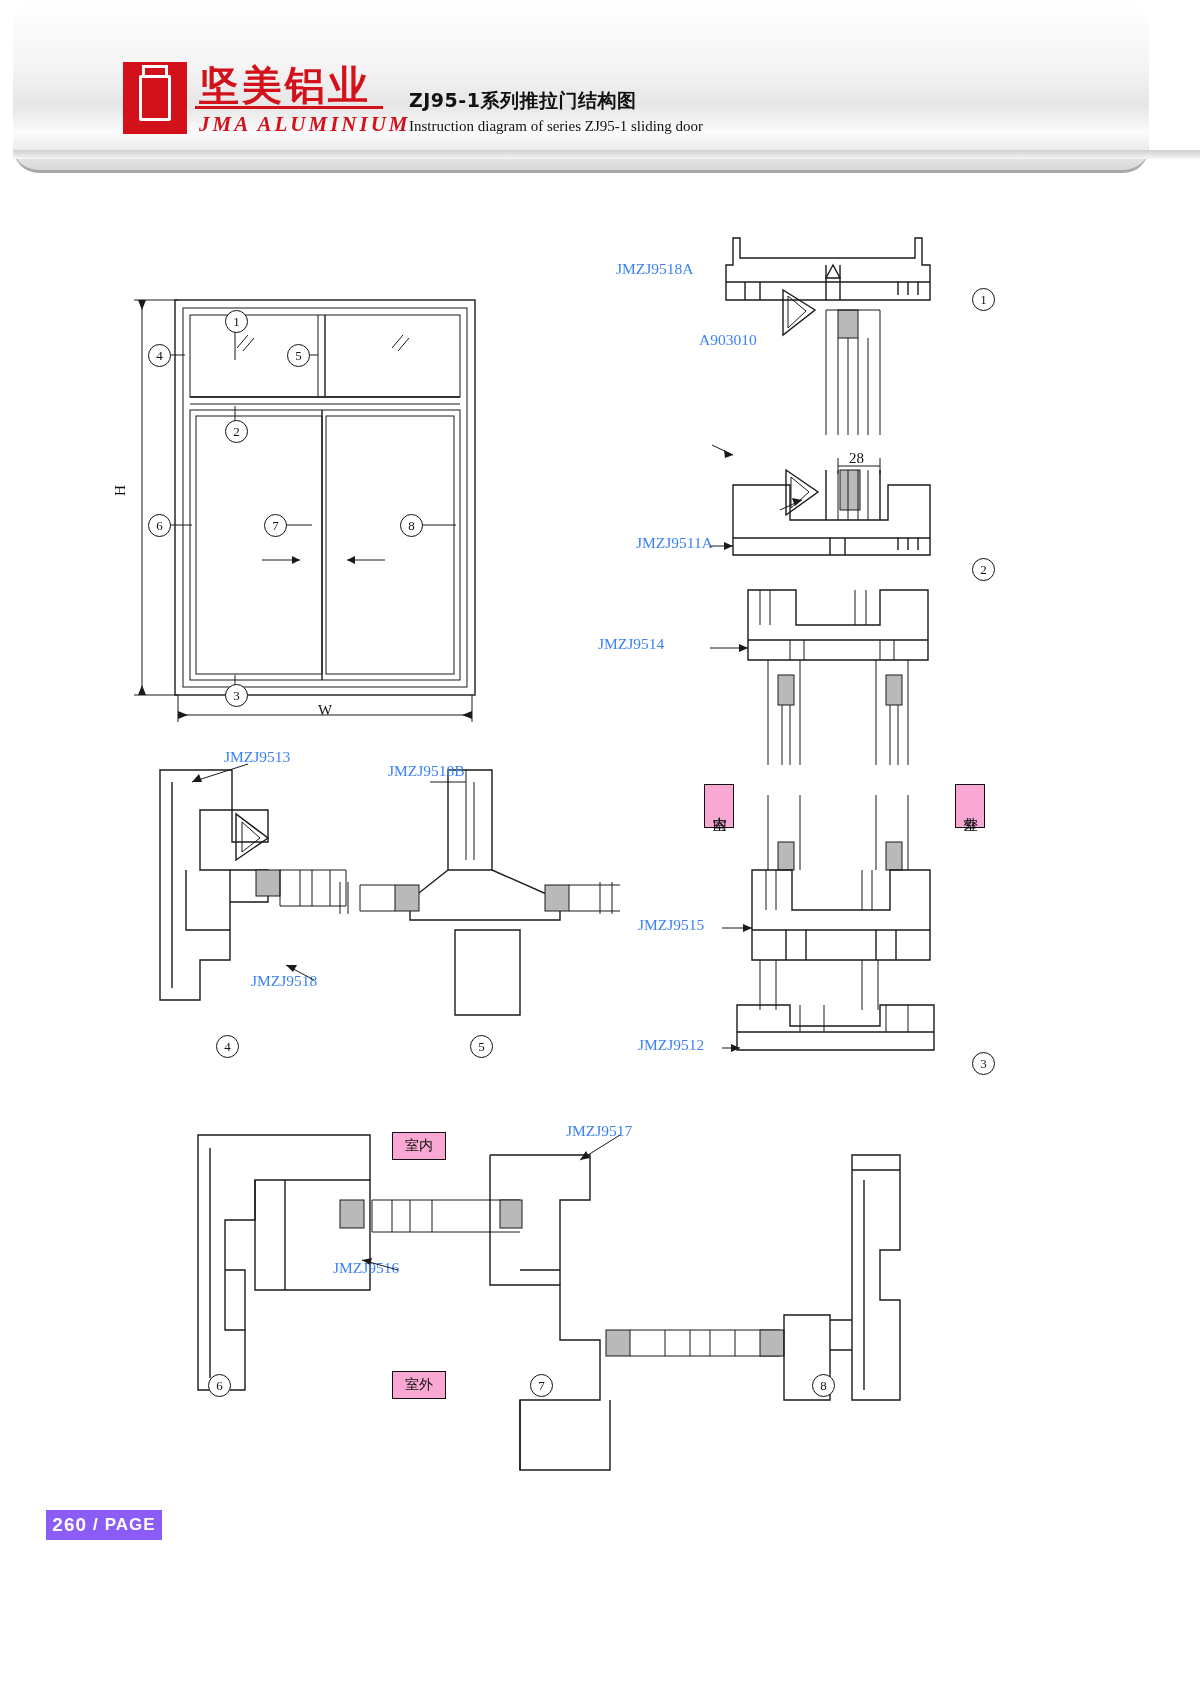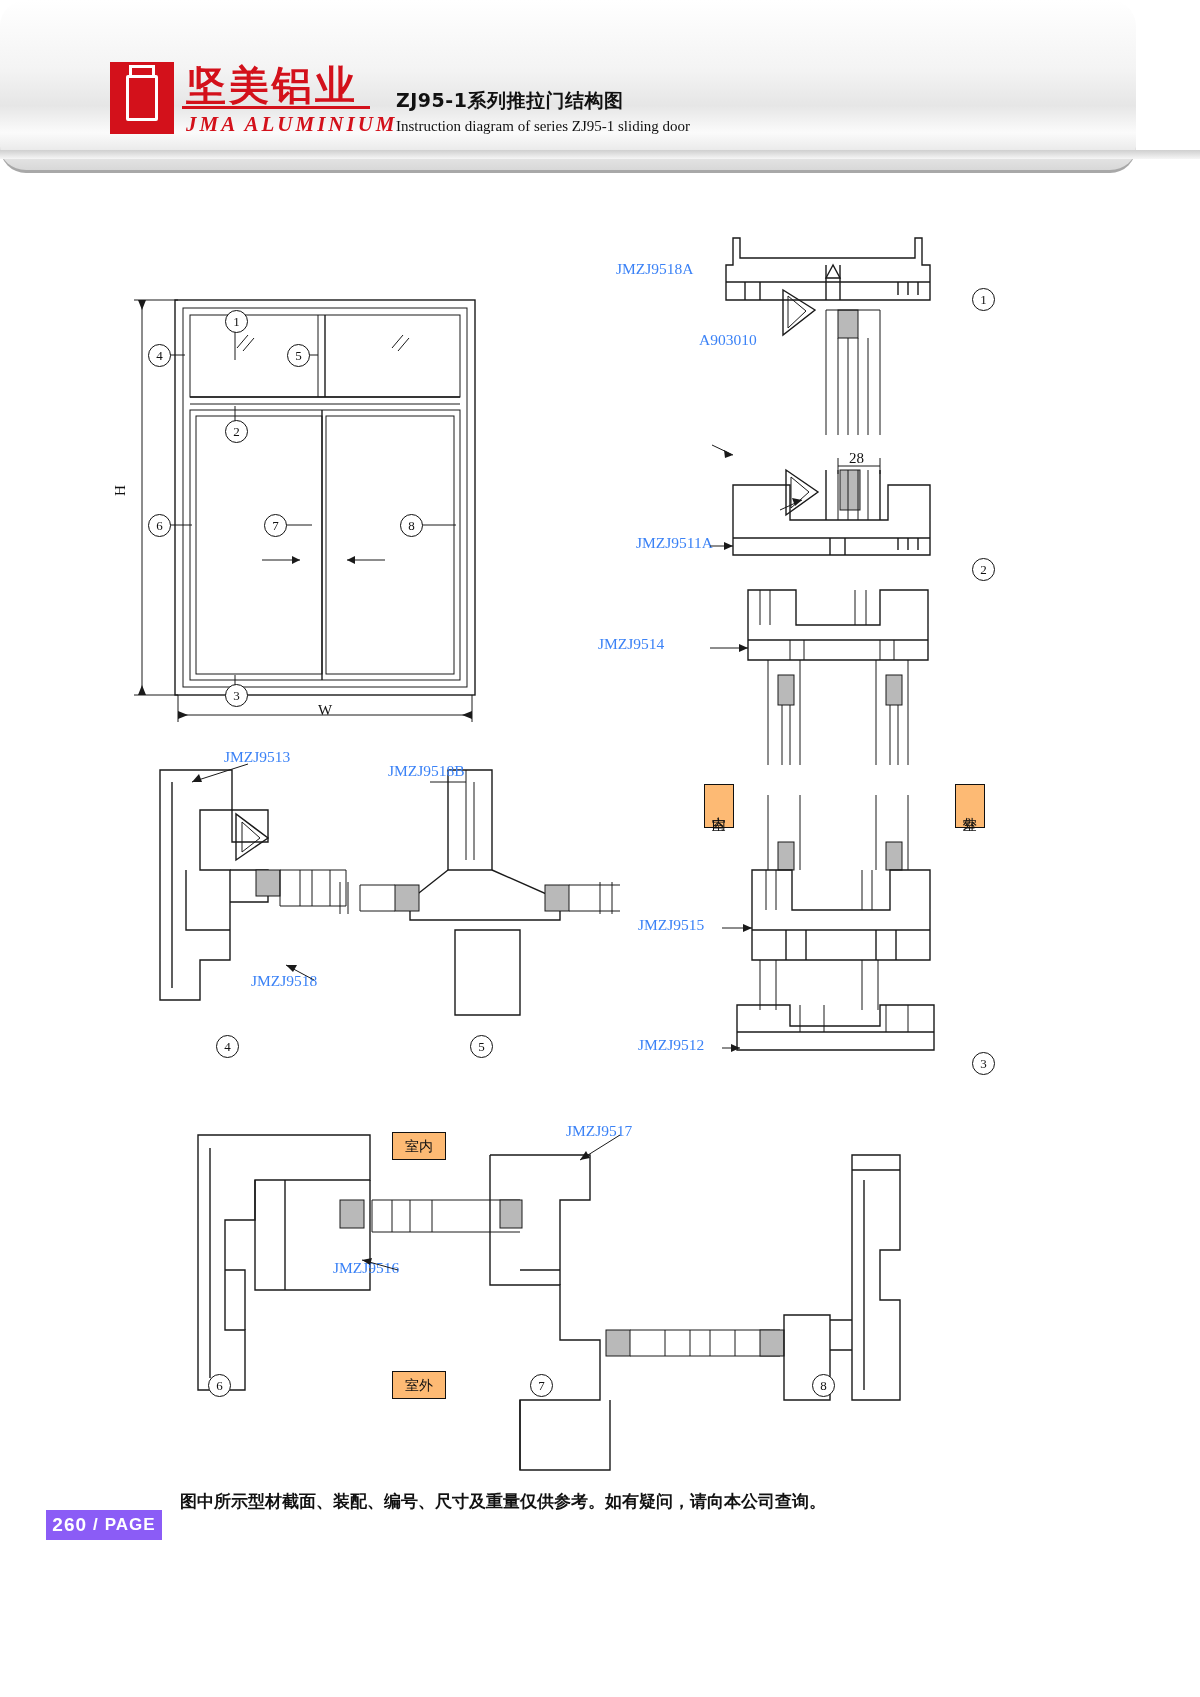--- a/index.html
+++ b/index.html
@@ -7,21 +7,21 @@
     width:1200px;height:1697px;
     background:#ffffff;
     font-family:"Liberation Serif", serif;
     color:#1a1a1a;
     position:relative;
     overflow:hidden;
   }
 
   
   #header{
-    position:absolute;left:0;top:0;width:1136px;height:170px;
+    position:absolute;left:13px;top:0;width:1136px;height:170px;
     background:linear-gradient(to bottom,#ffffff 0%,#f4f4f4 40%,#e6e6e6 62%,#fbfbfb 78%,#d8d8d8 100%);
     border-bottom:3px solid #a8a8a8;
     border-radius:26px;
   }
   #header:after{
     content:"";position:absolute;left:0;top:150px;width:1200px;height:9px;
     background:linear-gradient(to bottom,#cfcfcf,#f6f6f6);
   }
   .logo-mark{
     position:absolute;left:110px;top:62px;width:64px;height:72px;
@@ -85,22 +85,22 @@
     position:absolute;
     font-family:"Liberation Serif", serif;
     font-size:15.5px;color:#3b82f6;white-space:nowrap;
   }
   .circnum{
     position:absolute;width:21px;height:21px;border:1.3px solid #111;border-radius:50%;
     font-family:"Liberation Serif", serif;font-size:13px;color:#111;
     display:flex;align-items:center;justify-content:center;background:#fff;
   }
   .boxlbl{
-    position:absolute;border:1.3px solid #111;background:#fdba74;
-    font-family:Liberation Sans, sans-serif;font-size:14px;color:#111;
+    position:absolute;border:1.3px solid #111;background:#f9a8d4;
+    font-family:Liberation Mono, monospace;font-size:14px;color:#111;
     display:flex;align-items:center;justify-content:center;text-align:center;
     line-height:1.05;
   }
   .dimtxt{
     position:absolute;font-family:"Liberation Serif", serif;font-size:15px;color:#111;
   }
   svg{position:absolute;left:0;top:0;}
   .st{fill:none;stroke:#1a1a1a;stroke-width:1.4;}
   .st-thin{fill:none;stroke:#1a1a1a;stroke-width:1;}
   .hatch{fill:#b9b9b9;stroke:#1a1a1a;stroke-width:1;}
@@ -356,14 +356,13 @@
     <polygon points="580,990 590,988 586,981" fill="#1a1a1a"></polygon>
   </svg>
 </div>
 
 <div id="footer">
   <div class="page-badge">
     <span class="num">260</span>
     <span class="sep">/</span>
     <span>PAGE</span>
   </div>
-  <div class="footer-cn">图中所示型材截面、装配、编号、尺寸及重量仅供参考。如有疑问，请向本公司查询。</div>
 </div>
 
 </body></html>

